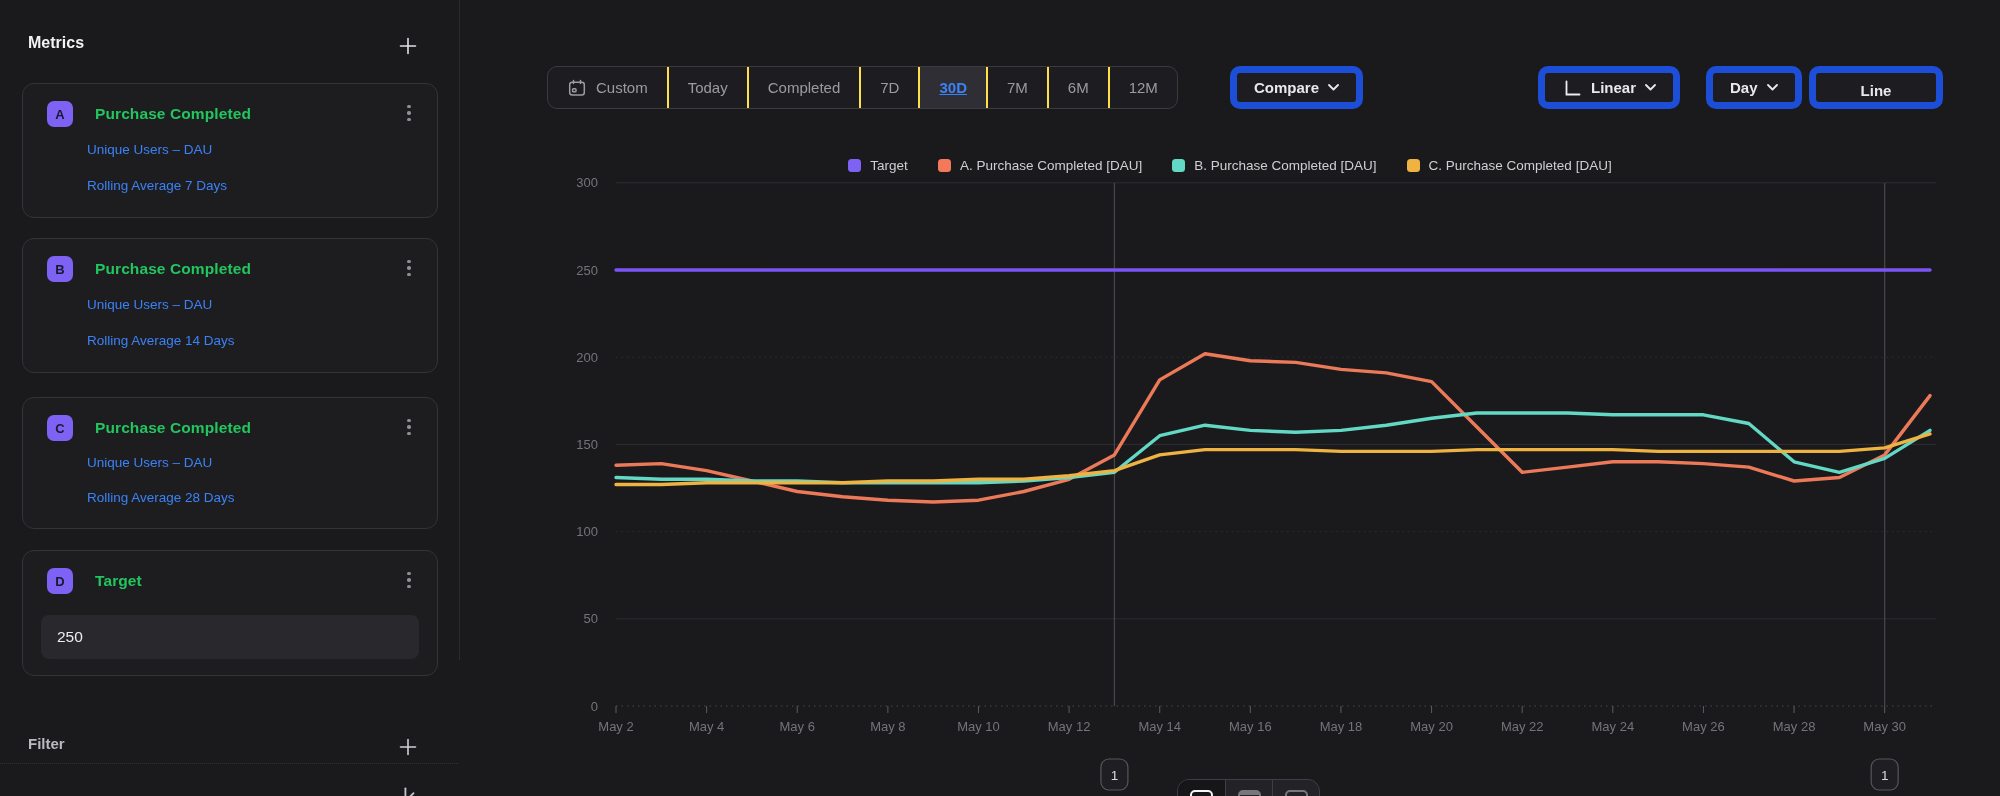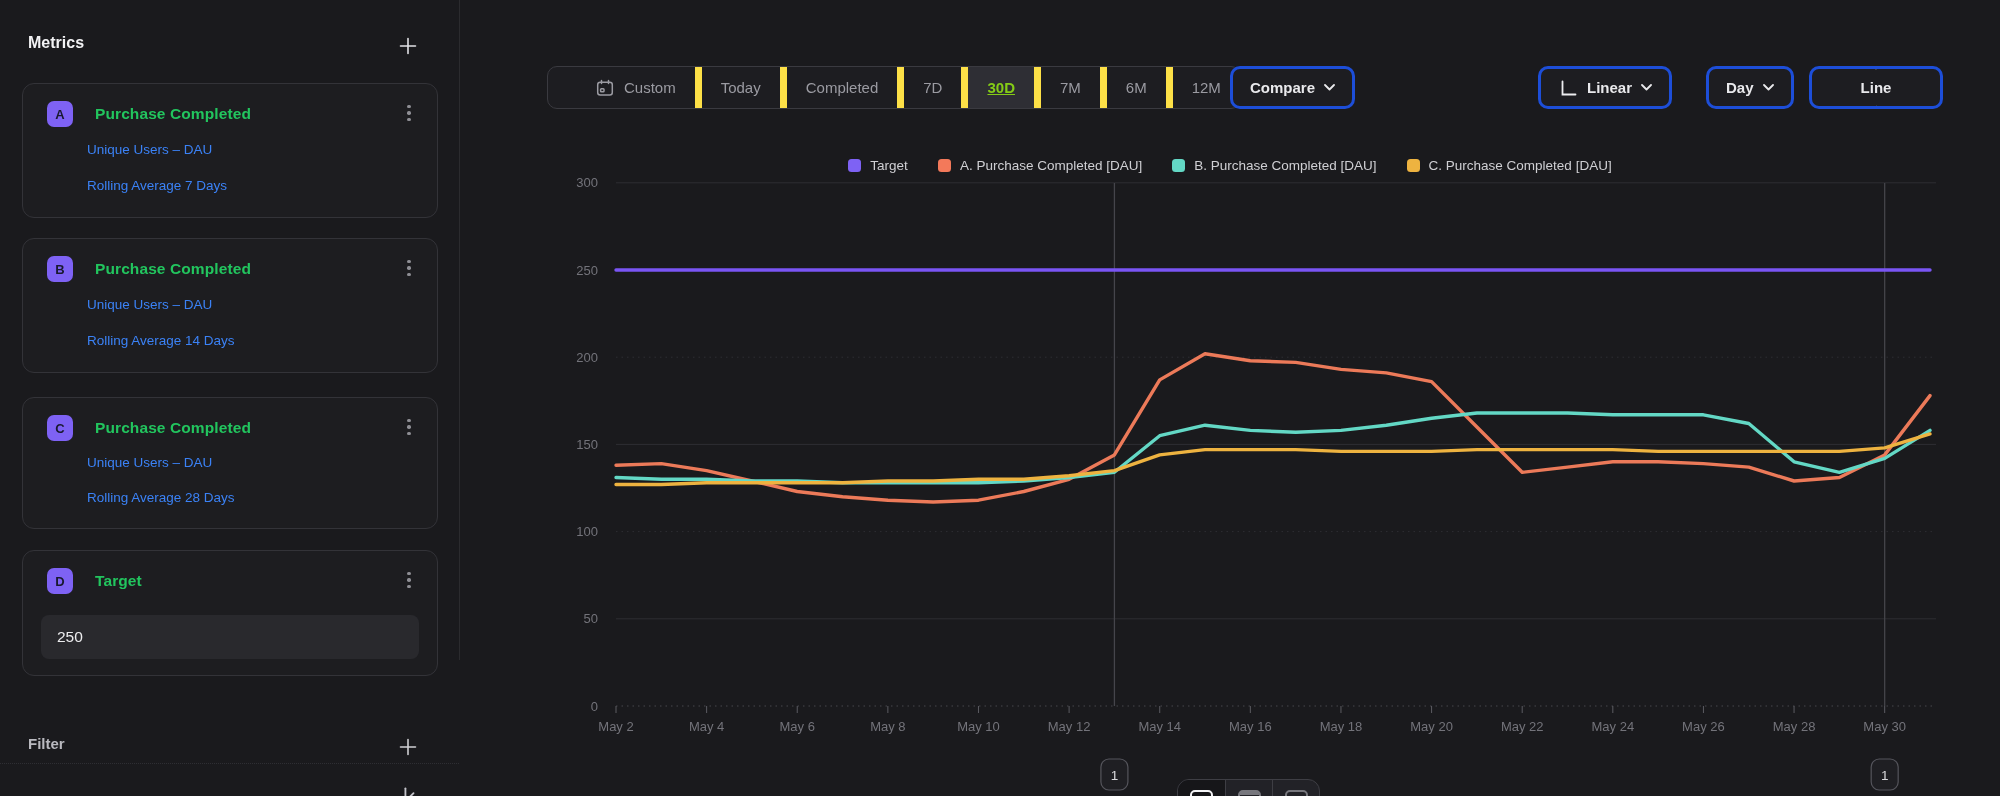--- a/index.html
+++ b/index.html
@@ -22,27 +22,27 @@
   .kebab i { width:3.4px; height:3.4px; border-radius:50%; background:#8f8f95; }
   .card-sub { position:absolute; left:64px; font-size:13.5px; color:#3b82f6; }
   .target-input { position:absolute; left:18px; right:18px; top:64px; height:44px; background:#29292d;
                   border:none; border-radius:8px; color:#ececee; font-size:15.5px; padding:0 16px;
                   font-family:"Liberation Sans", sans-serif; }
   .filter-label { position:absolute; left:28px; top:735px; font-size:15px; font-weight:700; color:#b9b9bf; }
   .side-divider { position:absolute; left:0; top:763px; width:459px; border-top:1px dotted #2e2e33; }
 
   
   .seg-group { position:absolute; left:547px; top:66px; height:43px; display:flex;
-               background:#1d1d21; border:1px solid #3a3a40; border-radius:10px; overflow:hidden;padding-left:28px; }
+               background:#1d1d21; border:1px solid #3a3a40; border-radius:10px; overflow:hidden; }
   .seg { display:flex; align-items:center; gap:9px; padding:0 19px; font-size:15px; color:#9b9ba2;
-         cursor:pointer; border-left:7px solid #fde047; white-space:nowrap; }
+         cursor:pointer; border-left:2px solid #fde047; white-space:nowrap; }
   .seg:first-child { border-left:none; }
-  .seg.active { background:#2e2e34; color:#84cc16; font-weight:700;text-decoration:underline; }
+  .seg.active { background:#2e2e34; color:#3b82f6; font-weight:700;text-decoration:underline; }
   .tool-btn { position:absolute; top:66px; height:43px; display:inline-flex; align-items:center; gap:9px;
-              padding:0 17px; background:#1d1d21; border:3px solid #1d4ed8; border-radius:10px;
+              padding:0 17px; background:#1d1d21; border:7px solid #1d4ed8; border-radius:10px;
               font-size:15px; font-weight:700; color:#e9e9ec; cursor:pointer; }
 
   
   #legend { position:absolute; left:460px; top:152px; width:1540px; height:26px;
             display:flex; align-items:center; justify-content:center; gap:30px; }
   .legend-item { display:flex; align-items:center; gap:9px; cursor:pointer; }
   .legend-item .sw { width:13px; height:13px; border-radius:3.5px; }
   .legend-item .lbl { font-size:13.5px; color:#cfcfd3; }
 
   

